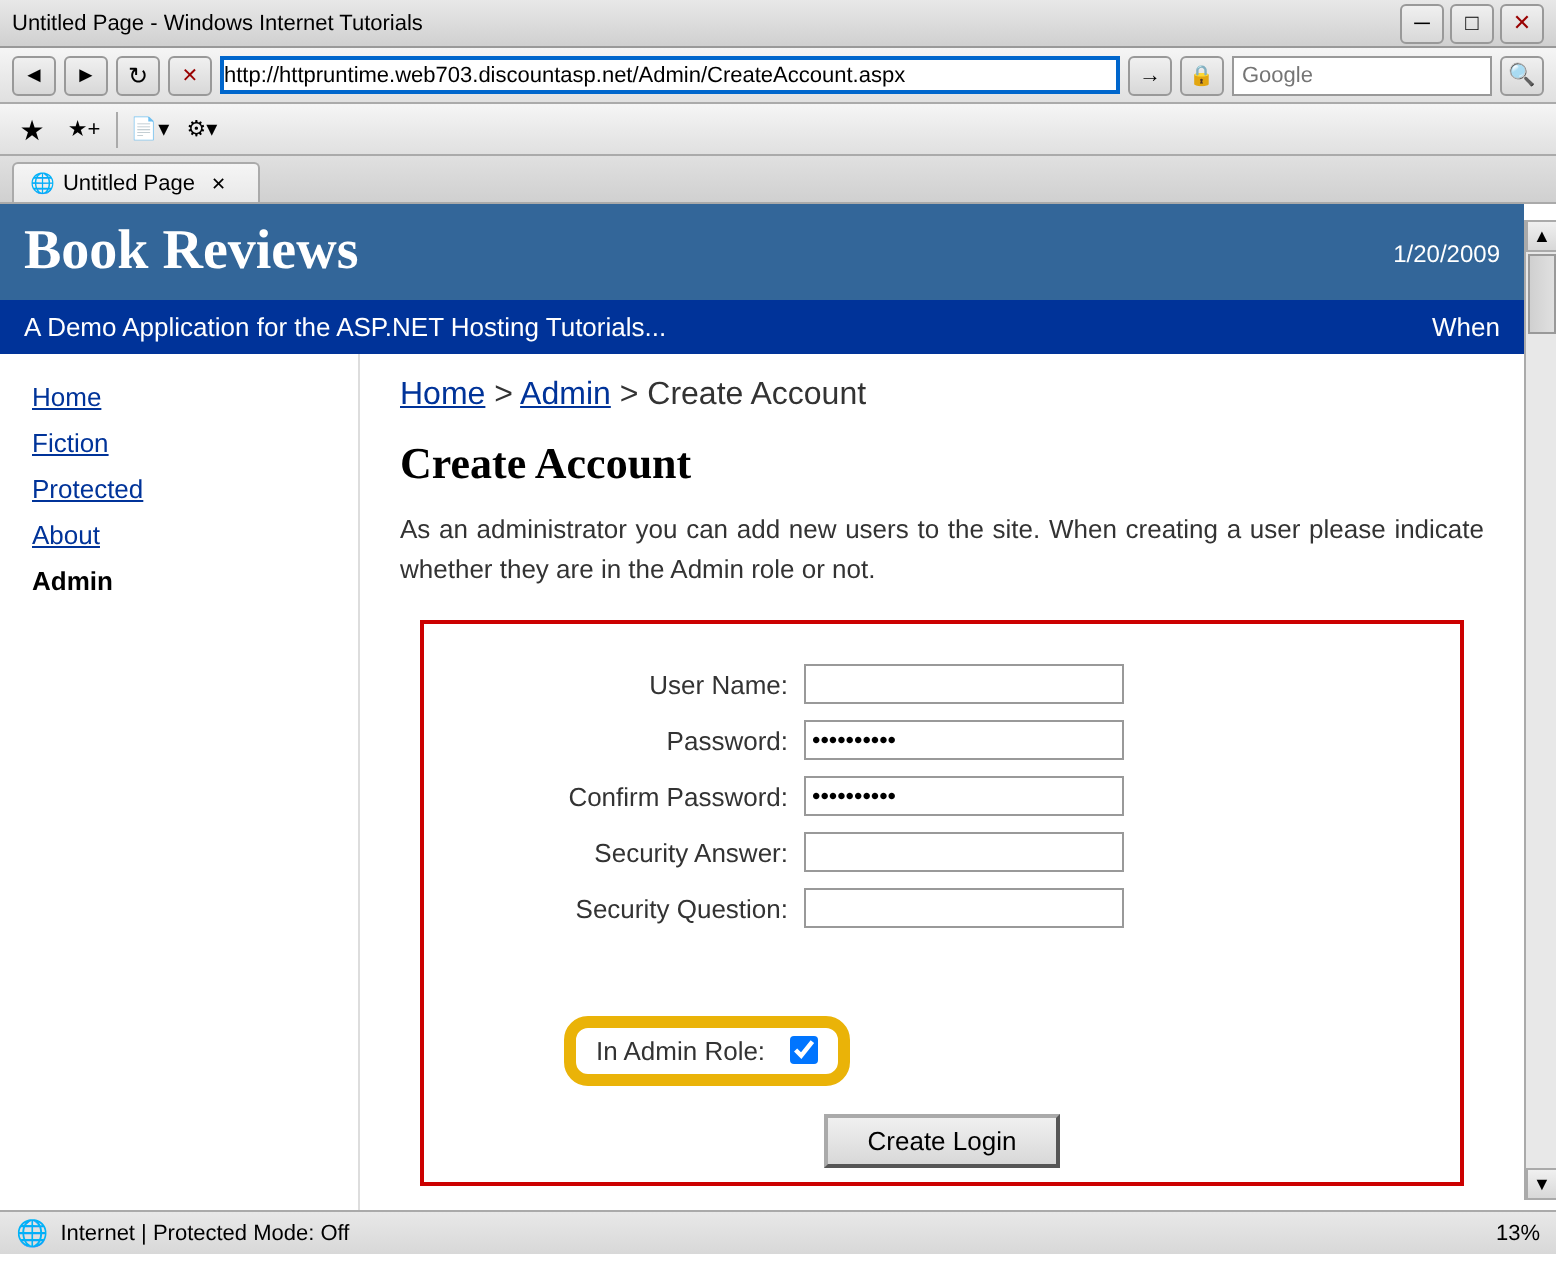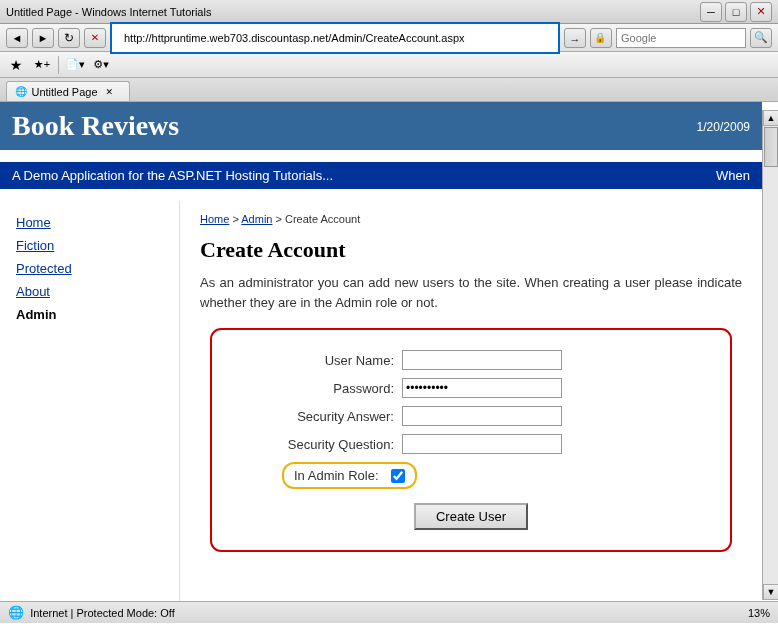--- a/index.html
+++ b/index.html
@@ -27,23 +27,23 @@
       width: 22px; height: 20px;
       background: linear-gradient(to bottom, #f0f0f0, #d8d8d8);
       border: 1px solid #999;
       border-radius: 3px;
       cursor: pointer;
       font-size: 11px;
       display: flex; align-items: center; justify-content: center;
     }
     .address-bar {
       flex: 1;
-      height: 32px;
+      height: 19px;
       border: 2px solid #0066cc;
-      padding: 0 12px;
+      padding: 0 0;
       font-size: 11px;
       background: #fff;
     }
     .search-box {
       width: 130px;
       height: 20px;
       border: 1px solid #999;
       padding: 0 4px;
       font-size: 11px;
       background: #fff;
@@ -156,21 +156,21 @@
       font-weight: bold;
     }
 
     
     .content-area {
       flex: 1;
       padding: 12px 20px;
       background: #fff;
     }
     .breadcrumb {
-      font-size: 11px;
+      font-size: 16px;
       color: #333;
       margin-bottom: 12px;
     }
     .breadcrumb a { color: #003399; text-decoration: underline; cursor: pointer; }
     .breadcrumb span { color: #333; }
 
     .page-heading {
       font-size: 22px;
       font-weight: bold;
       color: #000;
@@ -181,22 +181,22 @@
       font-size: 13px;
       color: #333;
       margin-bottom: 16px;
       line-height: 1.5;
       text-align: justify;
     }
 
     
     .form-container {
       border: 2px solid #cc0000;
-      border-radius: 11px;
-      padding: 20px 30px 20px;
+      border-radius: 0;
+      padding: 20px 30px 7px;
       margin: 0 10px;
       background: #fff;
     }
     .form-row {
       display: flex;
       align-items: center;
       margin-bottom: 8px;
     }
     .form-label {
       text-align: right;
@@ -216,26 +216,27 @@
     .admin-role-label {
       font-size: 13px;
       color: #333;
       margin-right: 6px;
     }
     .admin-checkbox {
       width: 14px; height: 14px;
       cursor: pointer;
     }
     .admin-role-box {
-      border: 2px solid #eab308;
+      border: 6px solid #eab308;
       border-radius: 12px;
       padding: 4px 10px;
       display: inline-flex;
-      align-items: flex-end;
+      align-items: flex-start;
       gap: 6px;
+      margin-top: 36px;
     }
 
     .create-user-btn {
       display: block;
       margin: 14px auto 0;
       padding: 4px 20px;
       background: linear-gradient(to bottom, #f0f0f0, #d8d8d8);
       border: 2px outset #aaa;
       font-size: 13px;
       cursor: pointer;
@@ -320,21 +321,21 @@
   </div>
 
   <div class="tab-bar">
     <div class="tab">
       <span style="font-size:10px;">🌐</span>
       <span>Untitled Page</span>
       <span style="margin-left:4px; font-size:9px;">✕</span>
     </div>
   </div>
 
-  <div class="page-wrapper" style="margin-right:16px;gap:12px;">
+  <div class="page-wrapper" style="margin-right:16px;">
 
     <div class="site-header">
       <span class="site-title">Book Reviews</span>
       <span class="site-date">1/20/2009</span>
     </div>
 
     <div class="tagline-bar">
       <span class="tagline-text">A Demo Application for the ASP.NET Hosting Tutorials...</span>
       <a class="login-link">When</a>
     </div>
@@ -364,40 +365,44 @@
           <div class="form-row">
             <label class="form-label">User Name:</label>
             <input class="form-input" type="text" value="" style="">
           </div>
 
           <div class="form-row">
             <label class="form-label">Password:</label>
             <input class="form-input" type="password" value="1234567890" style="">
           </div>
 
+          <div class="form-row">
+            <label class="form-label">Confirm Password:</label>
+            <input class="form-input" type="password" value="1234567890" style="">
+          </div>
 
 
           <div class="form-row">
             <label class="form-label">Security Answer:</label>
             <input class="form-input" type="text" value="" style="">
           </div>
 
           <div class="form-row">
             <label class="form-label">Security Question:</label>
             <input class="form-input" type="text" value="" style="">
           </div>
 
           <div class="form-row" style="margin-left: 40px; margin-top: 4px;">
             <div class="admin-role-box">
               <span class="admin-role-label">In Admin Role:</span>
               <input class="admin-checkbox" type="checkbox" checked="" style="">
             </div>
           </div>
 
-          <button class="create-user-btn">Create User</button>
+          <button class="create-user-btn">Create Login</button>
 
         </div>
       </div>
     </div>
   </div>
 
   <div class="scrollbar-right">
     <div class="scroll-btn">▲</div>
     <div class="scroll-thumb"></div>
     <div class="scroll-track"></div>

